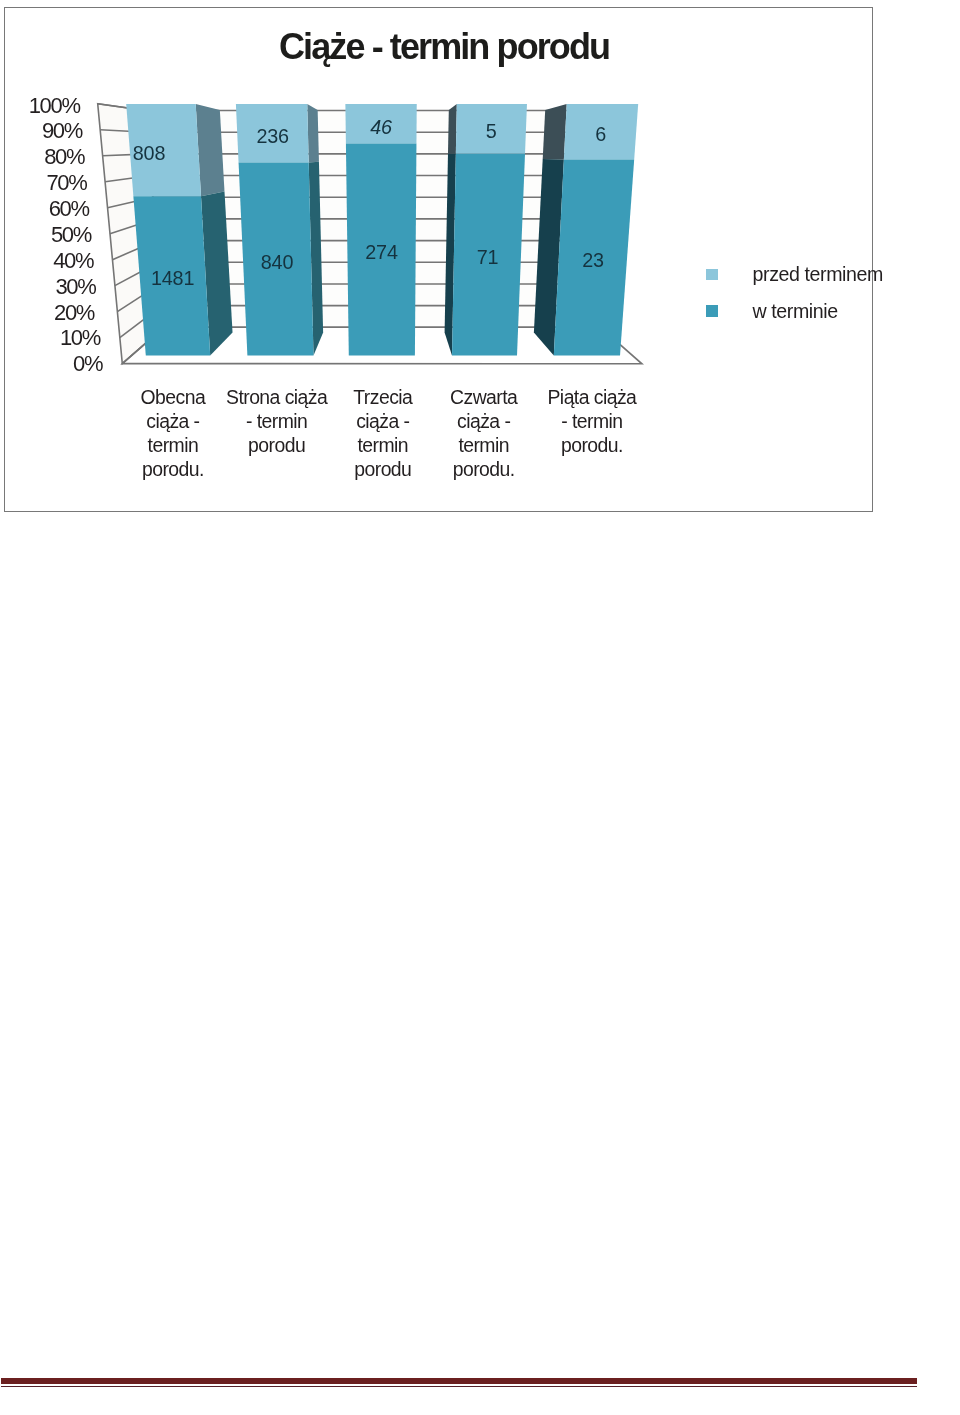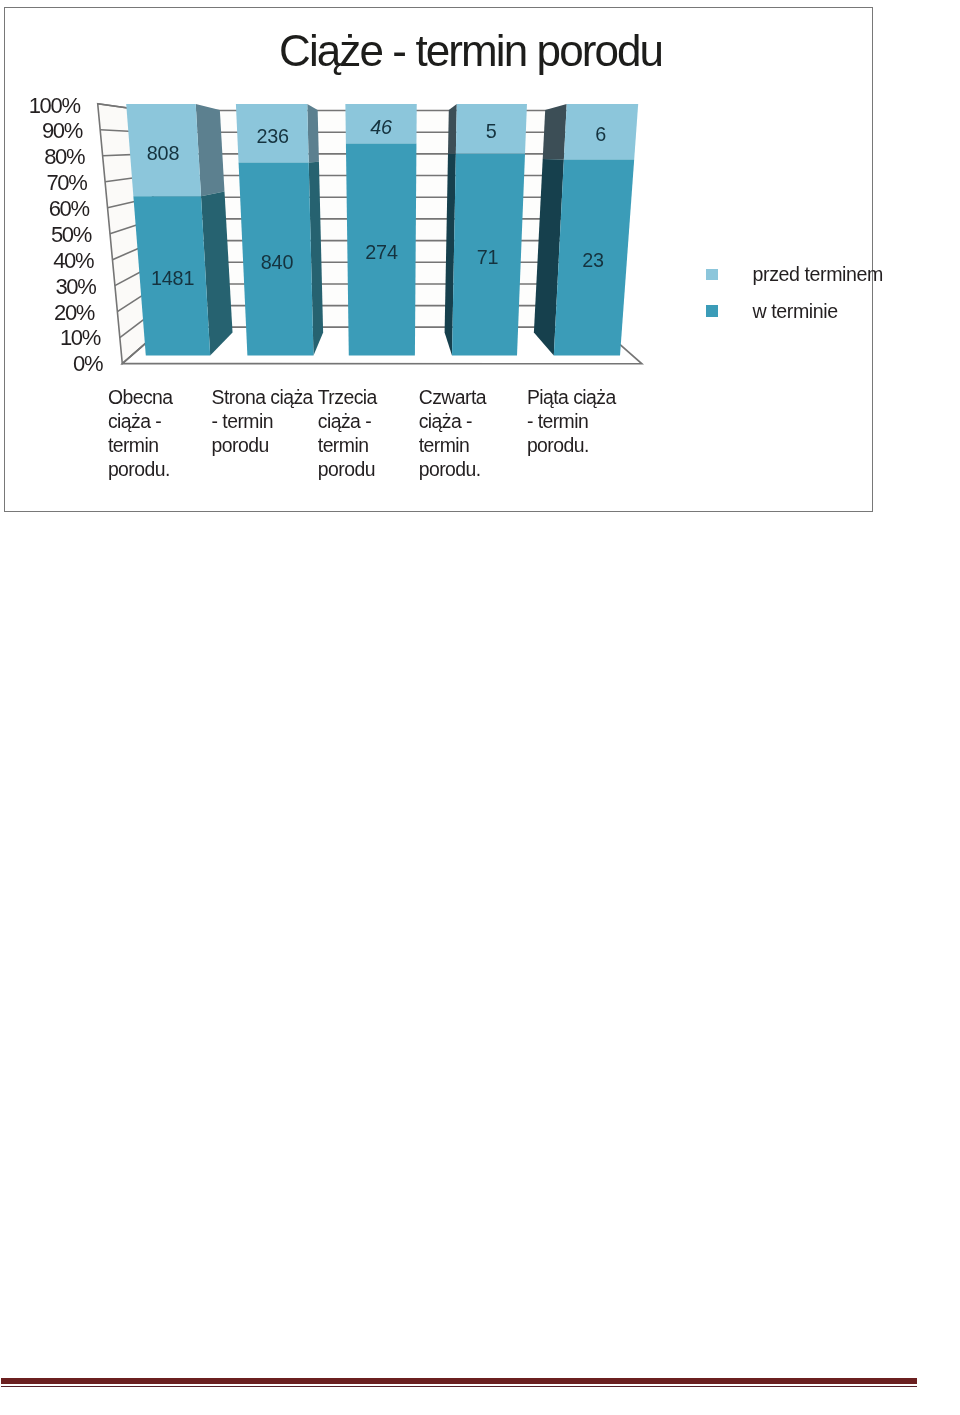--- a/index.html
+++ b/index.html
@@ -7,24 +7,24 @@
   body{width:960px;height:1415px;background:#ffffff;
        font-family:"Liberation Sans",sans-serif;position:relative;overflow:hidden;
        -webkit-font-smoothing:antialiased;}
   .page{position:absolute;left:0;top:0;width:960px;height:1415px;}
 
   .chartbox{position:absolute;left:4px;top:7px;width:869px;height:505px;
             border:1.3px solid #787878;box-sizing:border-box;background:#fff;}
   .chartsvg{position:absolute;left:0;top:0;pointer-events:none;}
 
   .ctext{position:absolute;white-space:nowrap;color:#1d1d1b;}
-  .chart-title{font-size:44px;font-weight:normal;letter-spacing:-1.9px;}
+  .chart-title{font-size:36px;font-weight:bold;letter-spacing:-1.9px;}
   .ytick{font-size:22px;letter-spacing:-1.35px;text-align:right;color:#231f20;}
   .dlabel{font-size:19.8px;letter-spacing:-0.2px;color:#15333f;text-align:center;}
-  .catlabel{font-size:19.4px;letter-spacing:-0.55px;color:#231f20;line-height:24.2px;}
+  .catlabel{font-size:19.4px;letter-spacing:-0.55px;color:#231f20;text-align:center;line-height:24.2px;}
   .legend-item{position:absolute;font-size:19.6px;letter-spacing:-0.42px;color:#231f20;white-space:nowrap;padding-left:31px;}
   .legend-swatch{position:absolute;width:12px;height:11.5px;}
 
   .rule1{position:absolute;left:1px;top:1378px;width:916px;height:5.8px;background:#6b2020;}
   .rule2{position:absolute;left:1px;top:1385.9px;width:916px;height:1.3px;background:#55212a;}
   .ftext{position:absolute;left:4px;top:1392px;white-space:nowrap;line-height:18px;}
   .ftext span{font-size:17.7px;color:#000000;}
   .ftext span.f-bi{font-weight:bold;font-style:italic;font-size:17.05px;letter-spacing:0.07px;margin-left:16px;}
   .ftext span.f-ser{font-family:"Liberation Serif",serif;font-size:27px;margin-left:11px;letter-spacing:0.1px;}
 </style>
@@ -102,21 +102,21 @@
   <div class="ctext ytick" style="right: 878.1px; top: 118.4px;">90%</div>
   <div class="ctext ytick" style="right: 875.9px; top: 144.2px;">80%</div>
   <div class="ctext ytick" style="right: 873.6px; top: 170.1px;">70%</div>
   <div class="ctext ytick" style="right: 871.4px; top: 196px;">60%</div>
   <div class="ctext ytick" style="right: 869.1px; top: 221.8px;">50%</div>
   <div class="ctext ytick" style="right: 866.9px; top: 247.7px;">40%</div>
   <div class="ctext ytick" style="right: 864.6px; top: 273.6px;">30%</div>
   <div class="ctext ytick" style="right: 866px; top: 299.5px; text-align: center;">20%</div>
   <div class="ctext ytick" style="right: 860.1px; top: 325.3px;">10%</div>
   <div class="ctext ytick" style="right: 857.9px; top: 351.2px;">0%</div>
-  <div class="ctext dlabel" style="width: 60px; margin-left: -30px; left: 163px; top: 141.6px;">808</div>
+  <div class="ctext dlabel" style="width: 60px; margin-left: -30px; left: 149px; top: 141.6px;">808</div>
   <div class="ctext dlabel" style="width: 60px; margin-left: -30px; left: 172.6px; top: 267.4px;">1481</div>
   <div class="ctext dlabel" style="width: 60px; margin-left: -30px; left: 272.6px; top: 124.8px;">236</div>
   <div class="ctext dlabel" style="width: 60px; margin-left: -30px; left: 277px; top: 250.6px;">840</div>
   <div class="ctext dlabel" style="width: 60px; margin-left: -30px; left: 381.1px; top: 116px; font-style: italic;">46</div>
   <div class="ctext dlabel" style="width: 60px; margin-left: -30px; left: 381.5px; top: 241.1px;">274</div>
   <div class="ctext dlabel" style="width: 60px; margin-left: -30px; left: 491.2px; top: 120.3px;">5</div>
   <div class="ctext dlabel" style="width: 60px; margin-left: -30px; left: 487.5px; top: 246.1px;">71</div>
   <div class="ctext dlabel" style="width: 60px; margin-left: -30px; left: 600.7px; top: 123.2px;">6</div>
   <div class="ctext dlabel" style="width: 60px; margin-left: -30px; left: 593px; top: 249px;">23</div>
   <div class="ctext catlabel" style="width: 130px; margin-left: -65px; white-space: normal; left: 172.9px; top: 384.8px;">

